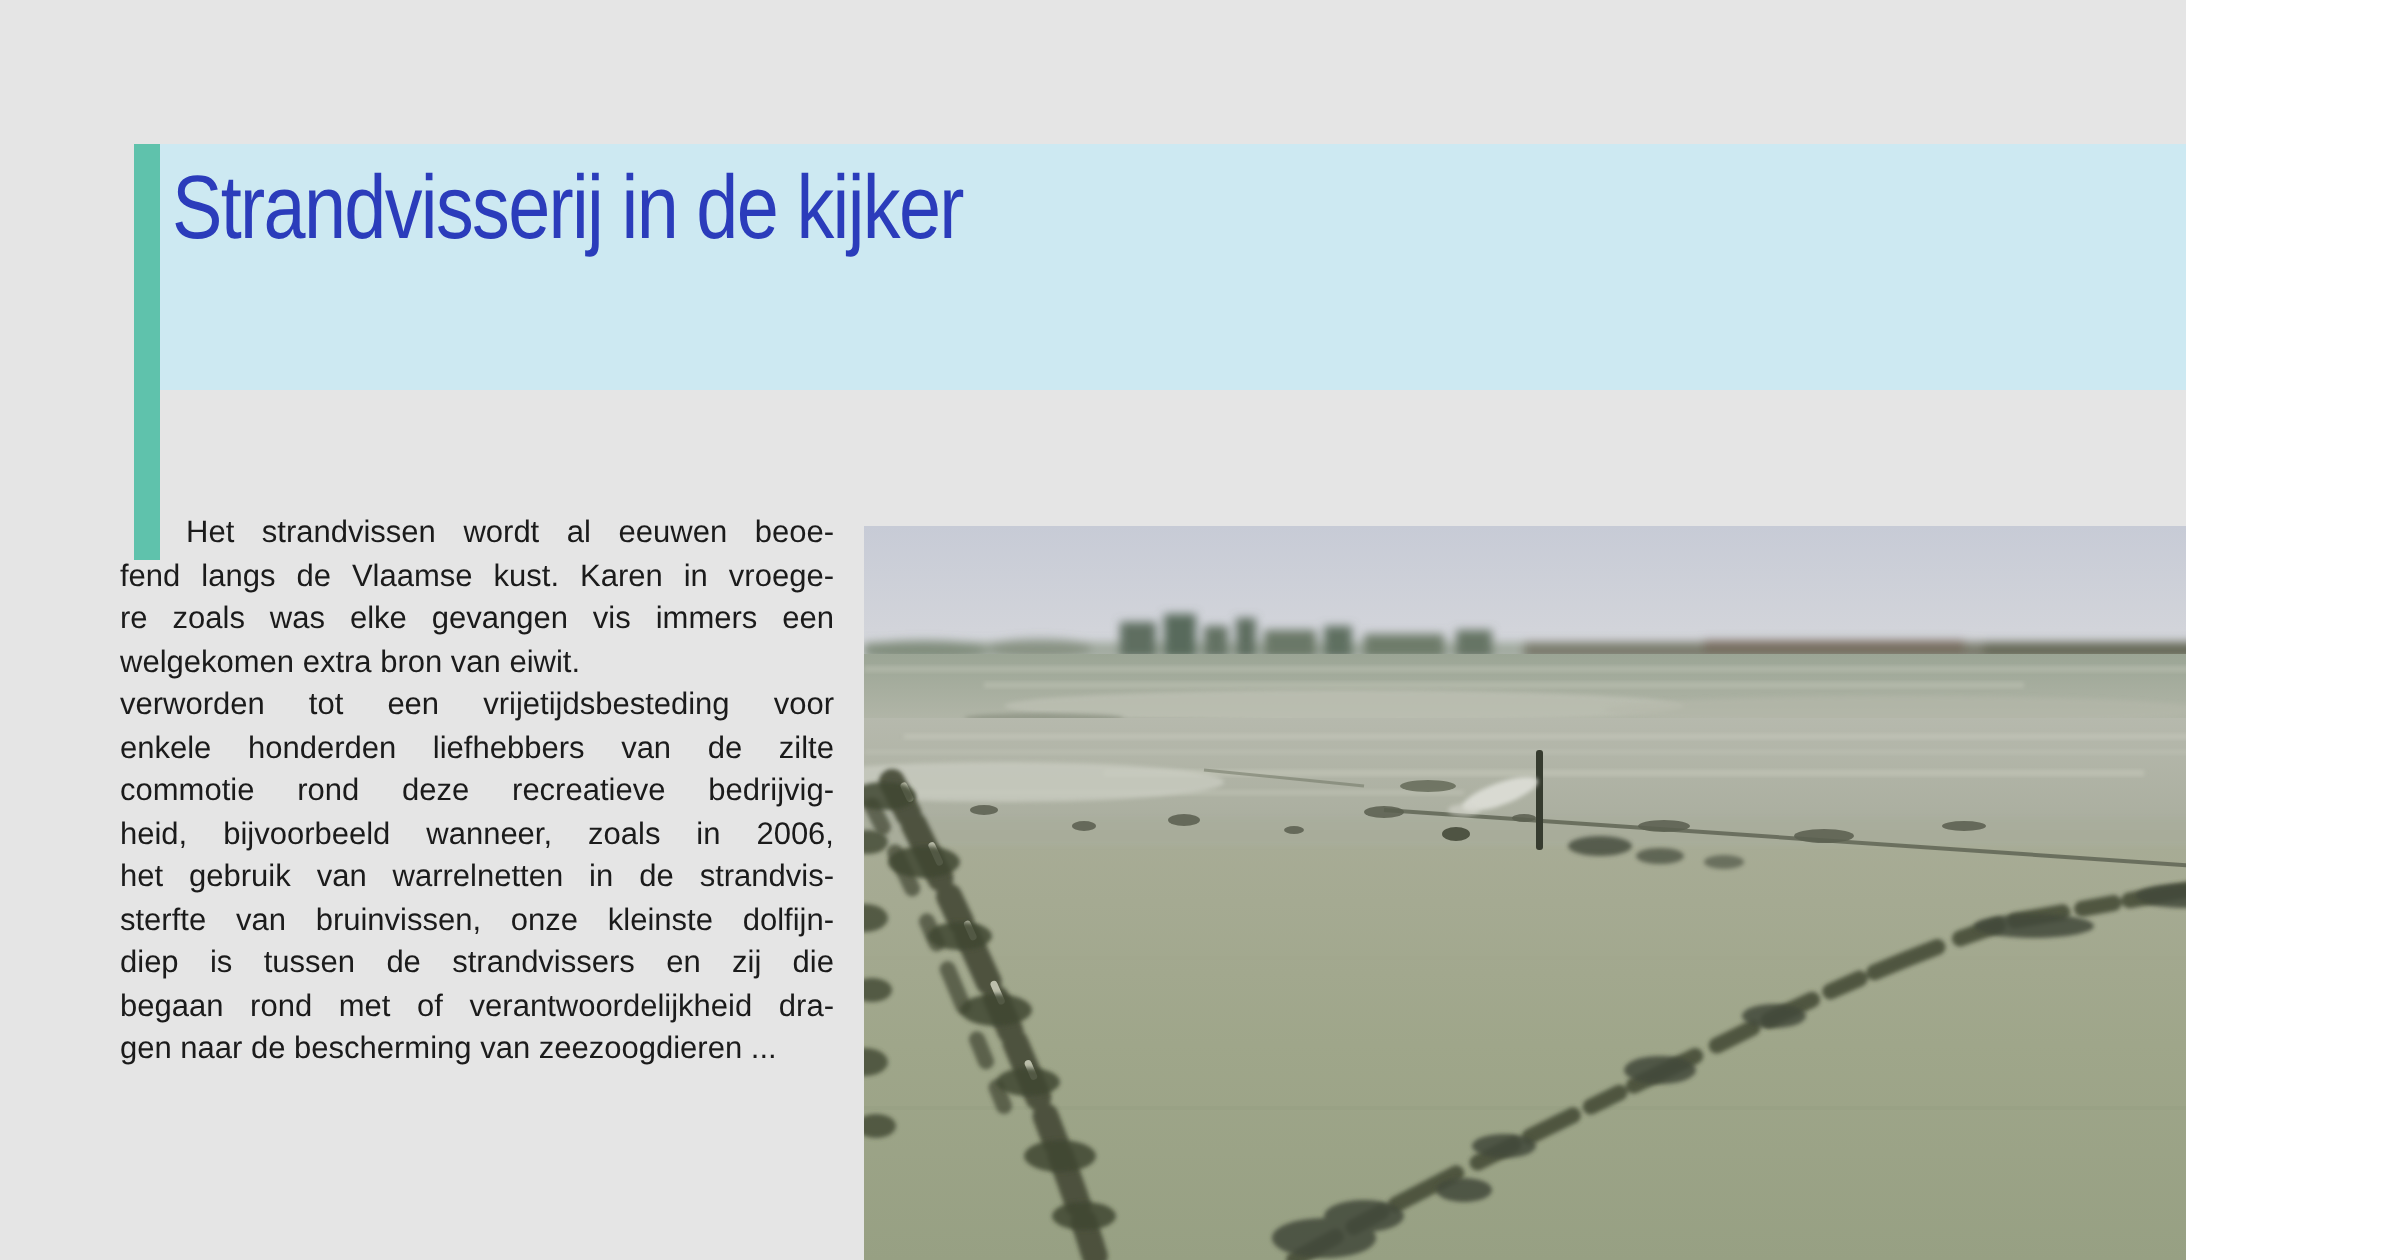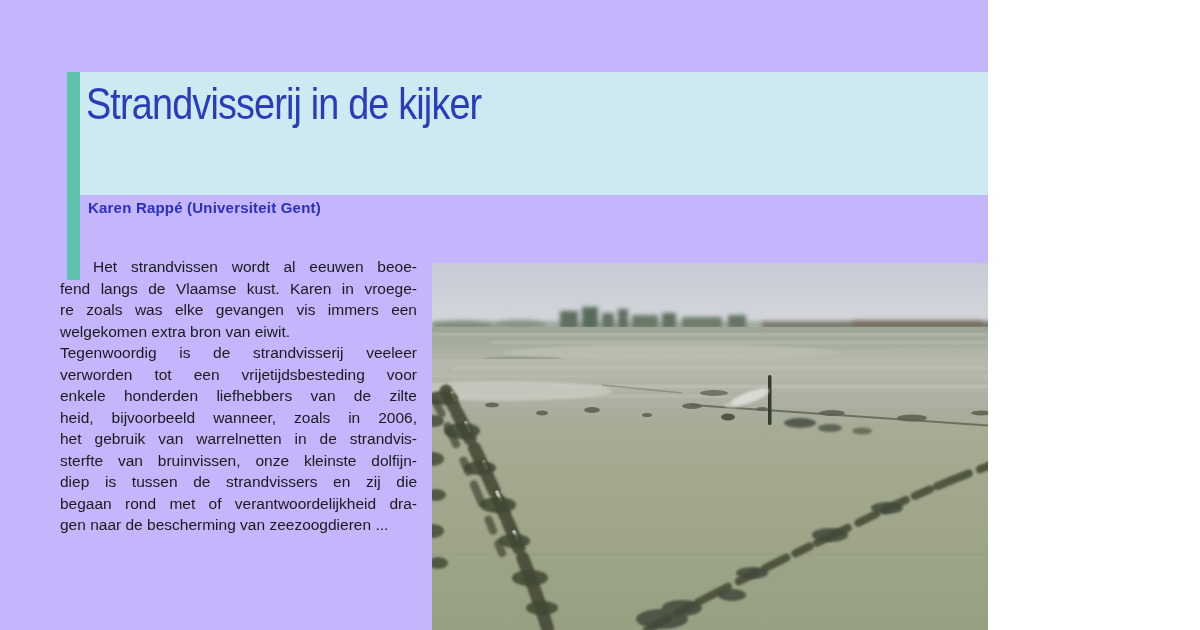--- a/index.html
+++ b/index.html
@@ -1,17 +1,17 @@
 <!DOCTYPE html>
 <html><head>
 <meta charset="utf-8">
 <style>
   html,body { margin:0; padding:0; background:#ffffff; }
   .page {
-    position:relative; width:988px; height:630px; background:#c4b5fd;
+    position:relative; width:1093px; height:630px; background:#e5e5e5;
     overflow:hidden; font-family:"Liberation Sans", sans-serif;
   }
   .accent-bar {
     position:absolute; left:67px; top:72px; width:13px; height:208px;
     background:#5fc2ac;
   }
   .title-band {
     position:absolute; left:80px; top:72px; width:1047px; height:123px;
     background:#cde9f2;
   }
@@ -40,30 +40,29 @@
 </head>
 <body>
 
 <div class="page">
 
   <div class="accent-bar"></div>
   <div class="title-band"></div>
 
   <h1 class="title">Strandvisserij in de kijker</h1>
 
-  <div class="author">Karen Rappé (Universiteit Gent)</div>
 
   <div class="article">
     <div class="line indent">Het strandvissen wordt al eeuwen beoe-</div>
     <div class="line">fend langs de Vlaamse kust. Karen in vroege-</div>
     <div class="line">re zoals was elke gevangen vis immers een</div>
     <div class="line short">welgekomen extra bron van eiwit.</div>
-    <div class="line">Tegenwoordig is de strandvisserij veeleer</div>
     <div class="line">verworden tot een vrijetijdsbesteding voor</div>
     <div class="line">enkele honderden liefhebbers van de zilte</div>
+    <div class="line">commotie rond deze recreatieve bedrijvig-</div>
     <div class="line">heid, bijvoorbeeld wanneer, zoals in 2006,</div>
     <div class="line">het gebruik van warrelnetten in de strandvis-</div>
     <div class="line">sterfte van bruinvissen, onze kleinste dolfijn-</div>
     <div class="line">diep is tussen de strandvissers en zij die</div>
     <div class="line">begaan rond met of verantwoordelijkheid dra-</div>
     <div class="line short">gen naar de bescherming van zeezoogdieren ...</div>
   </div>
 
   <div class="photo">
     <svg width="695" height="367" viewBox="0 0 695 367" xmlns="http://www.w3.org/2000/svg">

